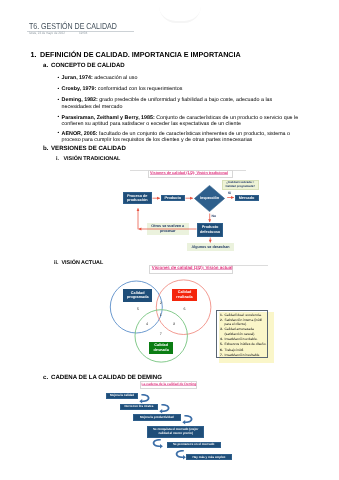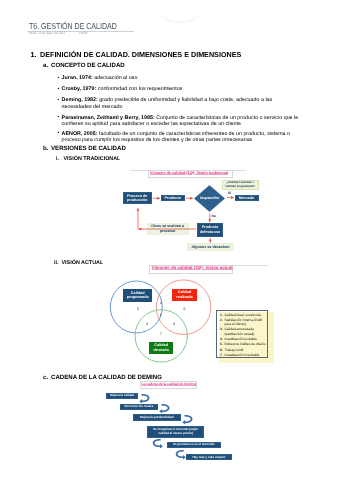--- a/index.html
+++ b/index.html
@@ -75,21 +75,21 @@
 
   <div class="watermark"></div>
 
   <div class="hdr-title">T6. GESTIÓN DE CALIDAD</div>
   <div class="hdr-rule"></div>
   <div class="hdr-date">lunes, 23 de mayo de 2022</div>
   <div class="hdr-time">19:56</div>
 
   <div class="hd h1" style="left:30.5px;top:50.5px">
     <span class="num">1.</span>
-    <span class="txt">DEFINICIÓN DE CALIDAD. DIMENSIONES E DIMENSIONES</span>
+    <span class="txt">DEFINICIÓN DE CALIDAD. IMPORTANCIA E IMPORTANCIA</span>
   </div>
 
   <div class="hd h2" style="left:43px;top:62.5px">
     <span class="num">a.</span>
     <span class="txt">CONCEPTO DE CALIDAD</span>
   </div>
 
   <div id="concepto-list">
       <div class="bul" style="left: 57px; top: 75.3px; width: 244px;">
         <span class="dot">•</span>

